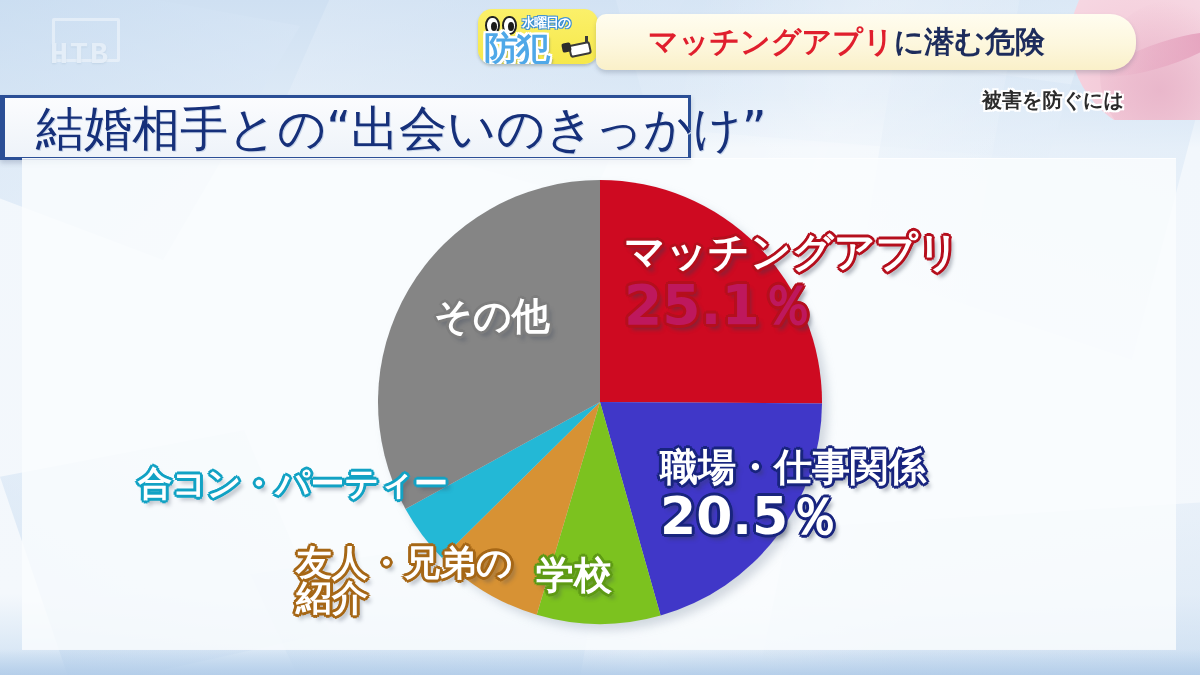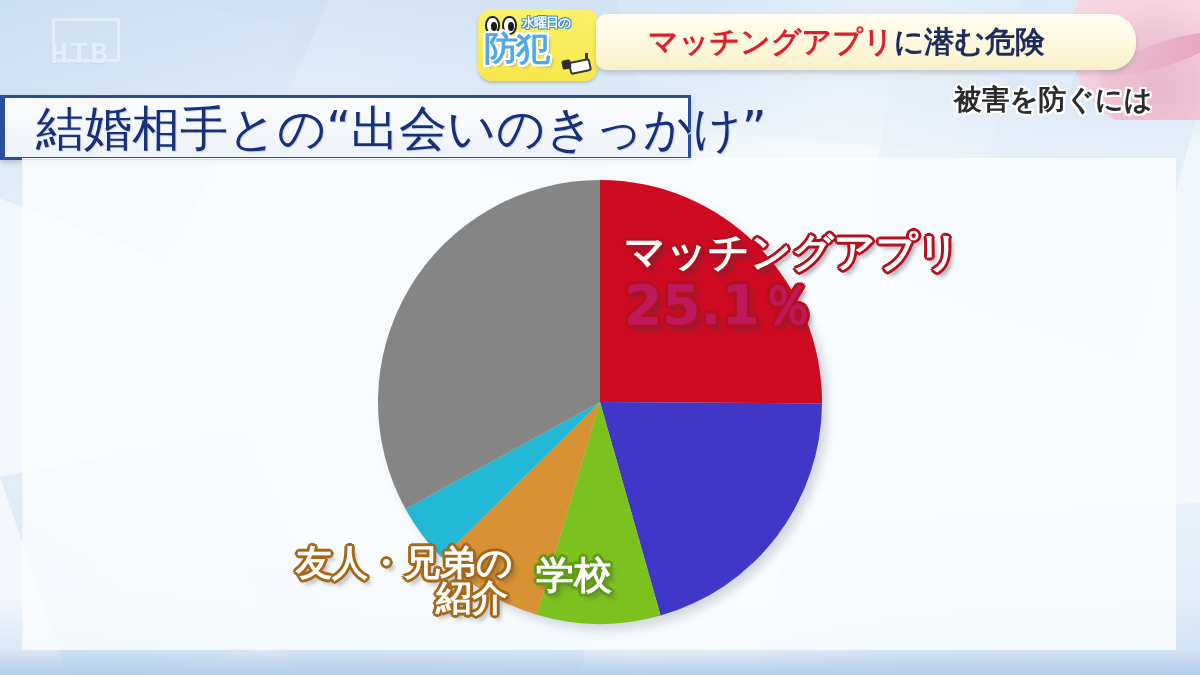--- a/index.html
+++ b/index.html
@@ -49,21 +49,21 @@
   .sw3{right:6px;top:52px;width:120px;height:24px;background:linear-gradient(90deg,rgba(238,170,195,0),#e49ebb);transform:rotate(-18deg);border-radius:20px;}
 
   
   .htb{position:absolute;left:24px;top:18px;width:112px;height:62px;opacity:.42;}
   .htb-box{position:absolute;left:28px;top:0;width:62px;height:38px;border:3px solid #ffffff;border-radius:2px;}
   .htb-txt{position:absolute;left:0;top:22px;width:112px;text-align:center;
      color:#ffffff;font-weight:700;font-size:30px;letter-spacing:2px;line-height:1;
      text-shadow:0 1px 2px rgba(90,120,150,.35);font-family:Liberation Mono, monospace;}
 
   
-  .badge{position:absolute;left:478px;top:9px;width:120px;height:72px;
+  .badge{position:absolute;left:478px;top:9px;width:120px;height:55px;
      background:linear-gradient(180deg,#fbf06a,#f6e84a);
      border-radius:14px;box-shadow:0 2px 3px rgba(70,80,60,.28);
      overflow:hidden;}
   .badge-eyes{position:absolute;left:7px;top:7px;width:36px;height:20px;}
   .eye{position:absolute;top:0;width:15px;height:19px;background:#fff;border:2px solid #222;border-radius:50%/55%;box-sizing:border-box;}
   .eye.l{left:0;} .eye.r{left:17px;}
   .pupil{position:absolute;top:4px;left:4px;width:6px;height:9px;background:#1b1b1b;border-radius:50%;}
   .badge-sub{position:absolute;left:44px;top:5px;color:#fff;font-size:13px;font-weight:700;
      letter-spacing:-1px;text-shadow:1px 1px 0 #3b8fd6,-1px 1px 0 #3b8fd6,1px -1px 0 #3b8fd6,-1px -1px 0 #3b8fd6;
      white-space:nowrap;}
@@ -80,21 +80,21 @@
      background:linear-gradient(180deg,#fffdf0,#fdf7dd 55%,#faf0c9);
      border-radius:10px 26px 26px 10px;
      box-shadow:0 3px 4px rgba(80,90,110,.25);
      display:flex;align-items:center;}
   .banner-text{font-size:30px;font-weight:700;letter-spacing:0px;white-space:nowrap;margin-left:52px;line-height:1;}
   .banner-text .hl{color:#e01f2d;}
   .banner-text .rest{color:#1d2c5c;}
 
   .subbanner{position:absolute;left:960px;top:86px;width:186px;height:28px;
      display:flex;align-items:center;justify-content:center;}
-  .subbanner span{color:#2b2b2b;font-size:28px;font-weight:700;white-space:nowrap;
+  .subbanner span{color:#2b2b2b;font-size:20px;font-weight:700;white-space:nowrap;
      text-shadow:2px 0 0 #fff,-2px 0 0 #fff,0 2px 0 #fff,0 -2px 0 #fff,2px 2px 0 #fff,-2px -2px 0 #fff,2px -2px 0 #fff,-2px 2px 0 #fff;font-family:Liberation Mono, monospace;}
 
   
   .title-wrap{position:absolute;left:0px;top:95px;width:688px;height:59px;
      background:linear-gradient(180deg,#fbfcfe,#eef3f9);
      border:3px solid #2b4f96;border-left:none;
      box-shadow:0 3px 5px rgba(40,60,100,.22);
      display:flex;align-items:center;}
   .title-wrap::before{content:"";position:absolute;left:0;top:-3px;bottom:-3px;width:5px;background:#2b4f96;}
   .title-text{margin-left:36px;color:#16307a;font-size:48px;font-weight:400;line-height:1;
@@ -131,21 +131,21 @@
      text-shadow:3px 0 0 #18247e,-3px 0 0 #18247e,0 3px 0 #18247e,0 -3px 0 #18247e,2px 2px 0 #18247e,-2px 2px 0 #18247e,2px -2px 0 #18247e,-2px -2px 0 #18247e,4px 5px 4px rgba(50,60,80,.45);}
   .lbl-work .pc{font-size:52px;color:#ffffff;margin-top:3px;
      text-shadow:3px 0 0 #18247e,-3px 0 0 #18247e,0 3px 0 #18247e,0 -3px 0 #18247e,2px 2px 0 #18247e,-2px 2px 0 #18247e,2px -2px 0 #18247e,-2px -2px 0 #18247e,4px 5px 4px rgba(50,60,80,.45);}
 
   .lbl-other{left:434px;top:297px;font-size:38px;color:#ffffff;
      text-shadow:3px 0 0 #7d7d7d,-3px 0 0 #7d7d7d,0 3px 0 #7d7d7d,0 -3px 0 #7d7d7d,2px 2px 0 #7d7d7d,-2px 2px 0 #7d7d7d,2px -2px 0 #7d7d7d,-2px -2px 0 #7d7d7d,4px 5px 4px rgba(60,70,90,.4);}
 
   .lbl-school{left:536px;top:556px;font-size:38px;color:#ffffff;
      text-shadow:3px 0 0 #5e9a14,-3px 0 0 #5e9a14,0 3px 0 #5e9a14,0 -3px 0 #5e9a14,2px 2px 0 #5e9a14,-2px 2px 0 #5e9a14,2px -2px 0 #5e9a14,-2px -2px 0 #5e9a14,4px 5px 4px rgba(60,70,90,.4);}
 
-  .lbl-friend{left:296px;top:545px;text-align:right;width:212px;}
+  .lbl-friend{left:296px;top:545px;text-align:left;width:212px;}
   .lbl-friend .l1,.lbl-friend .l2{display:block;font-size:36px;color:#ffffff;
      text-shadow:3px 0 0 #a66716,-3px 0 0 #a66716,0 3px 0 #a66716,0 -3px 0 #a66716,2px 2px 0 #a66716,-2px 2px 0 #a66716,2px -2px 0 #a66716,-2px -2px 0 #a66716,4px 5px 4px rgba(60,70,90,.4);}
   .lbl-friend .l2{margin-top:-2px;}
 
   .lbl-party{left:138px;top:466px;font-size:34px;color:#ffffff;
      text-shadow:3px 0 0 #12a2c4,-3px 0 0 #12a2c4,0 3px 0 #12a2c4,0 -3px 0 #12a2c4,2px 2px 0 #12a2c4,-2px 2px 0 #12a2c4,2px -2px 0 #12a2c4,-2px -2px 0 #12a2c4,4px 5px 4px rgba(60,70,90,.4);}
 
   .bottom-strip{position:absolute;left:0;bottom:0;width:1200px;height:26px;
      background:linear-gradient(180deg,rgba(196,216,238,.0),rgba(176,203,232,.85));}
 </style>
@@ -222,24 +222,30 @@
           <path d="M 224 224 L 29.46 330.95 A 222 222 0 0 1 224.00 2.00 Z" fill="#858585"></path>
         </g>
     </svg>
   </div>
 
   <div class="plabel lbl-app">
     <span class="nm">マッチングアプリ</span>
     <span class="pc">25.1％</span>
   </div>
 
-
+  <div class="plabel lbl-work">
+    <span class="nm">職場・仕事関係</span>
+    <span class="pc">20.5％</span>
+  </div>
+
+  <div class="plabel lbl-other">その他</div>
 
   <div class="plabel lbl-school">学校</div>
 
   <div class="plabel lbl-friend">
     <span class="l1">友人・兄弟の</span>
     <span class="l2">紹介</span>
   </div>
 
+  <div class="plabel lbl-party">合コン・パーティー</div>
 
   <div class="bottom-strip"></div>
 </div>
 
 </body></html>

